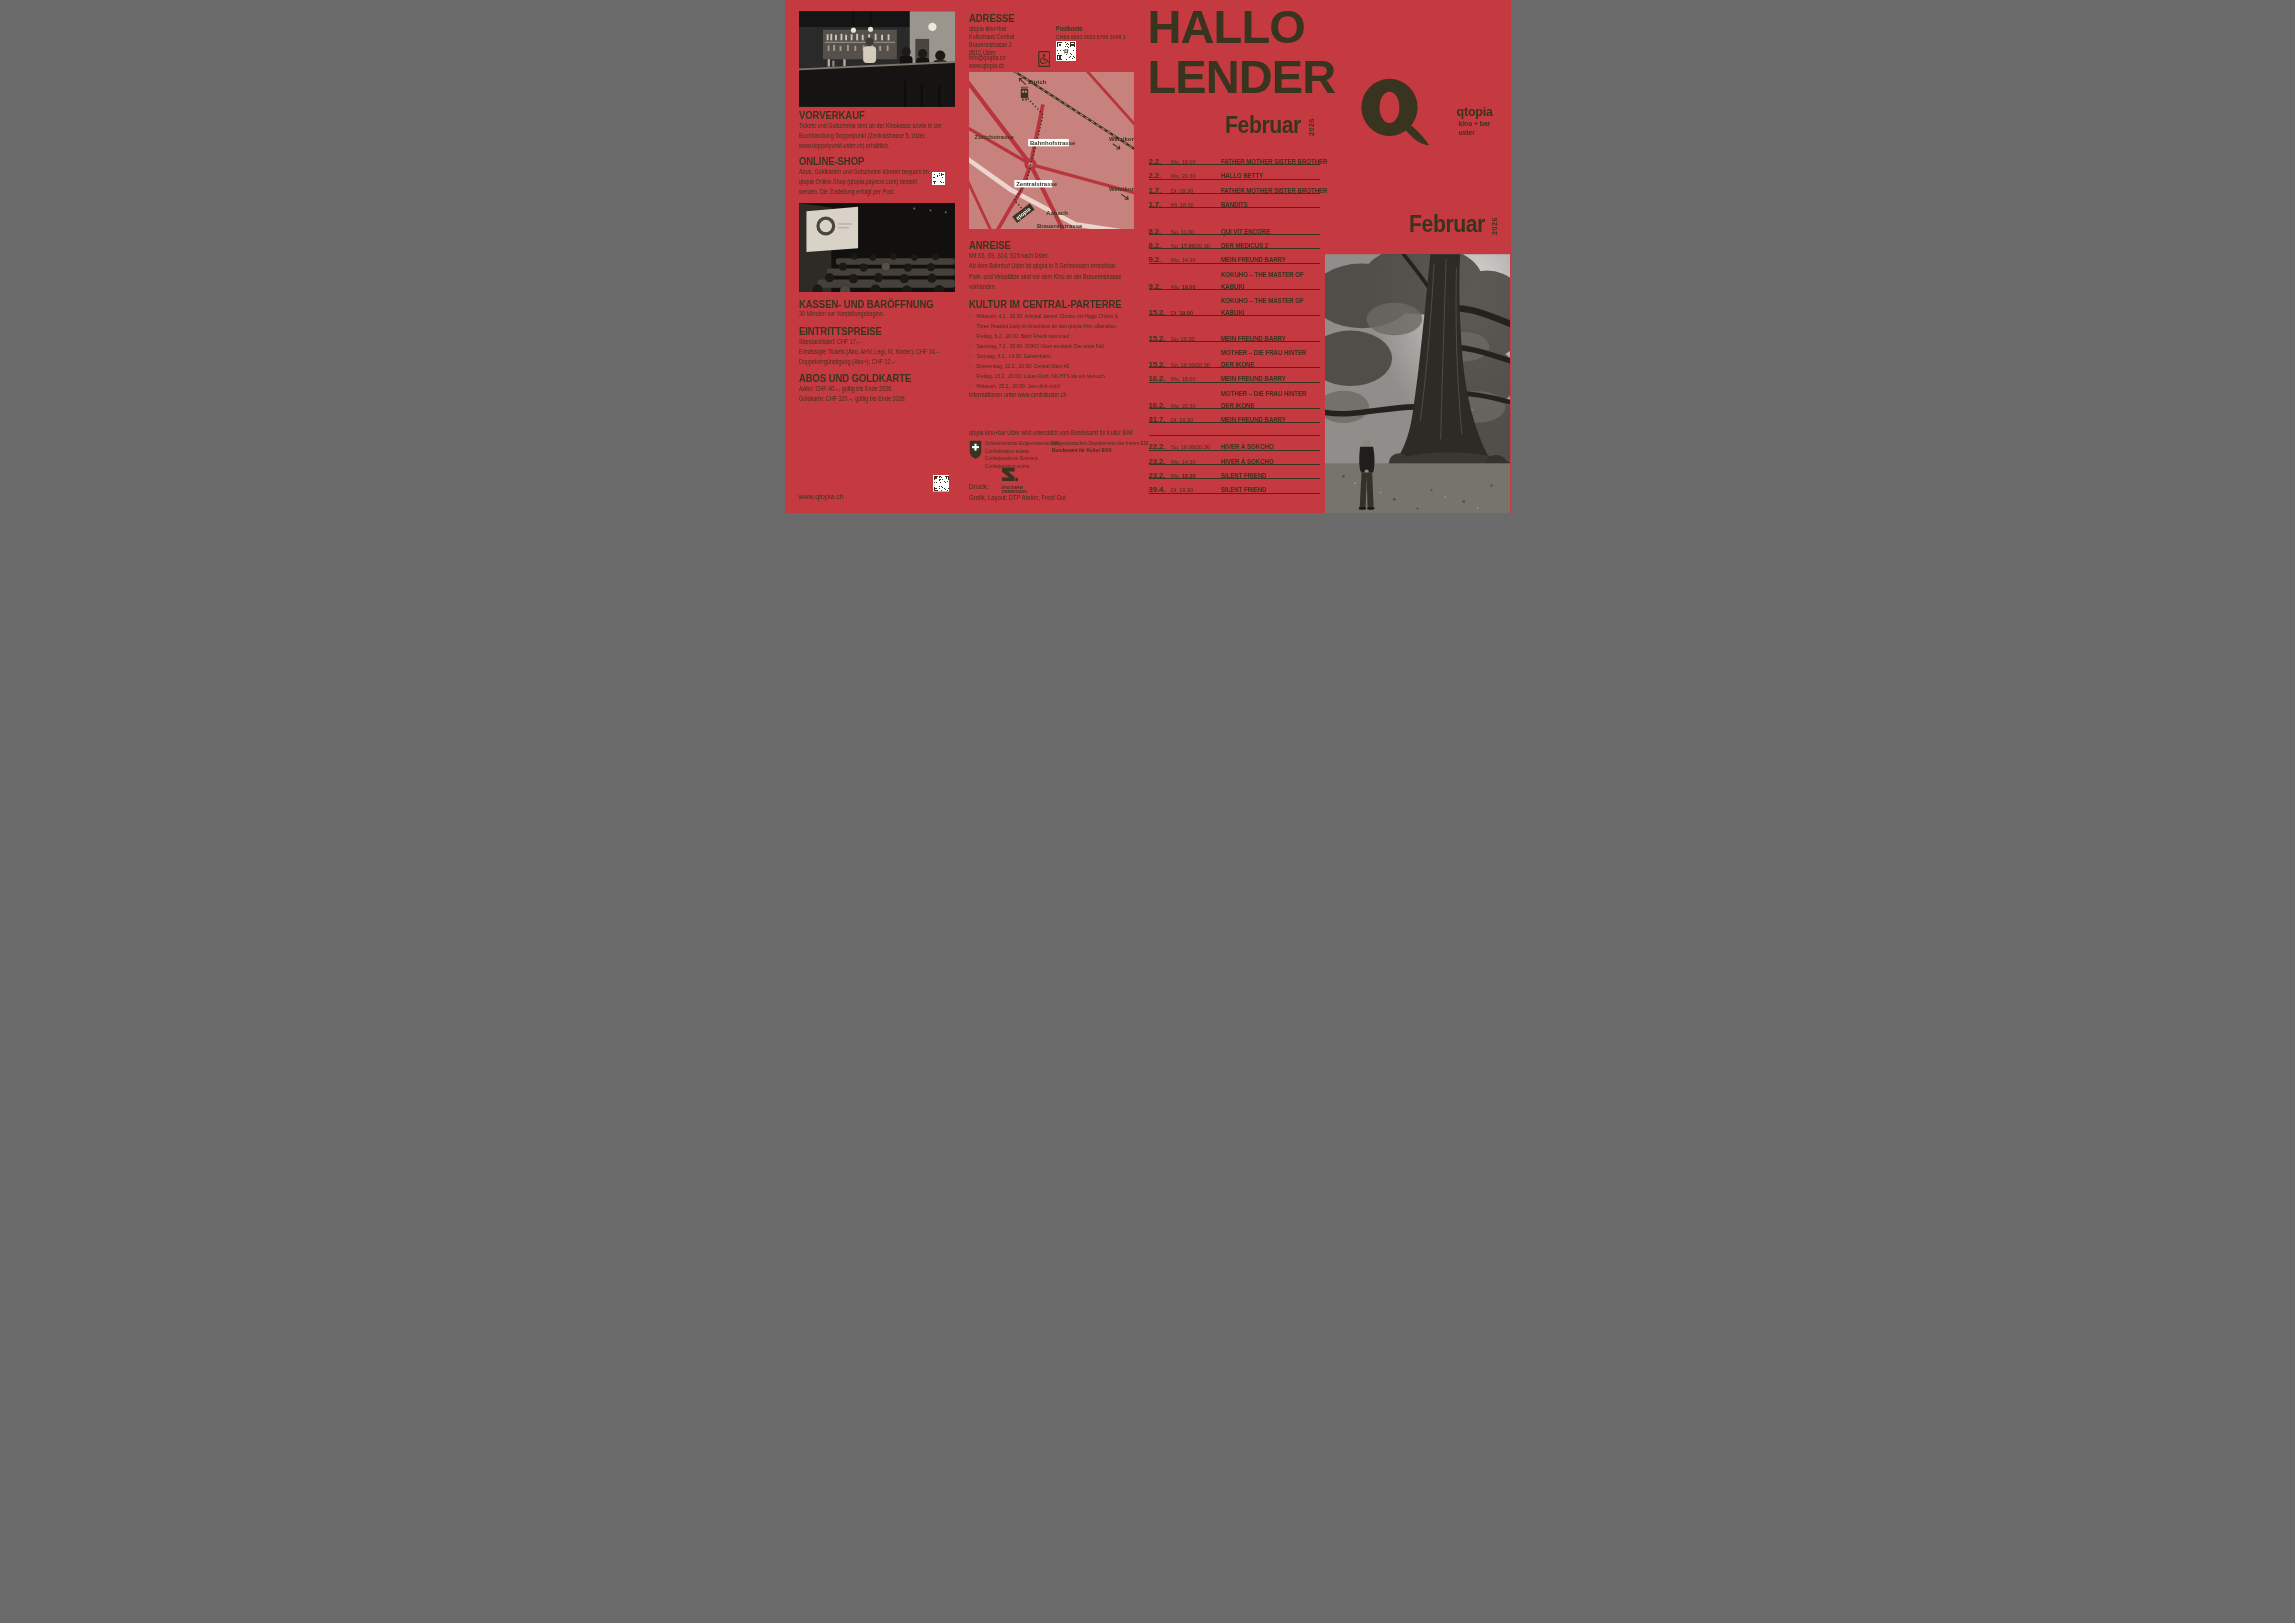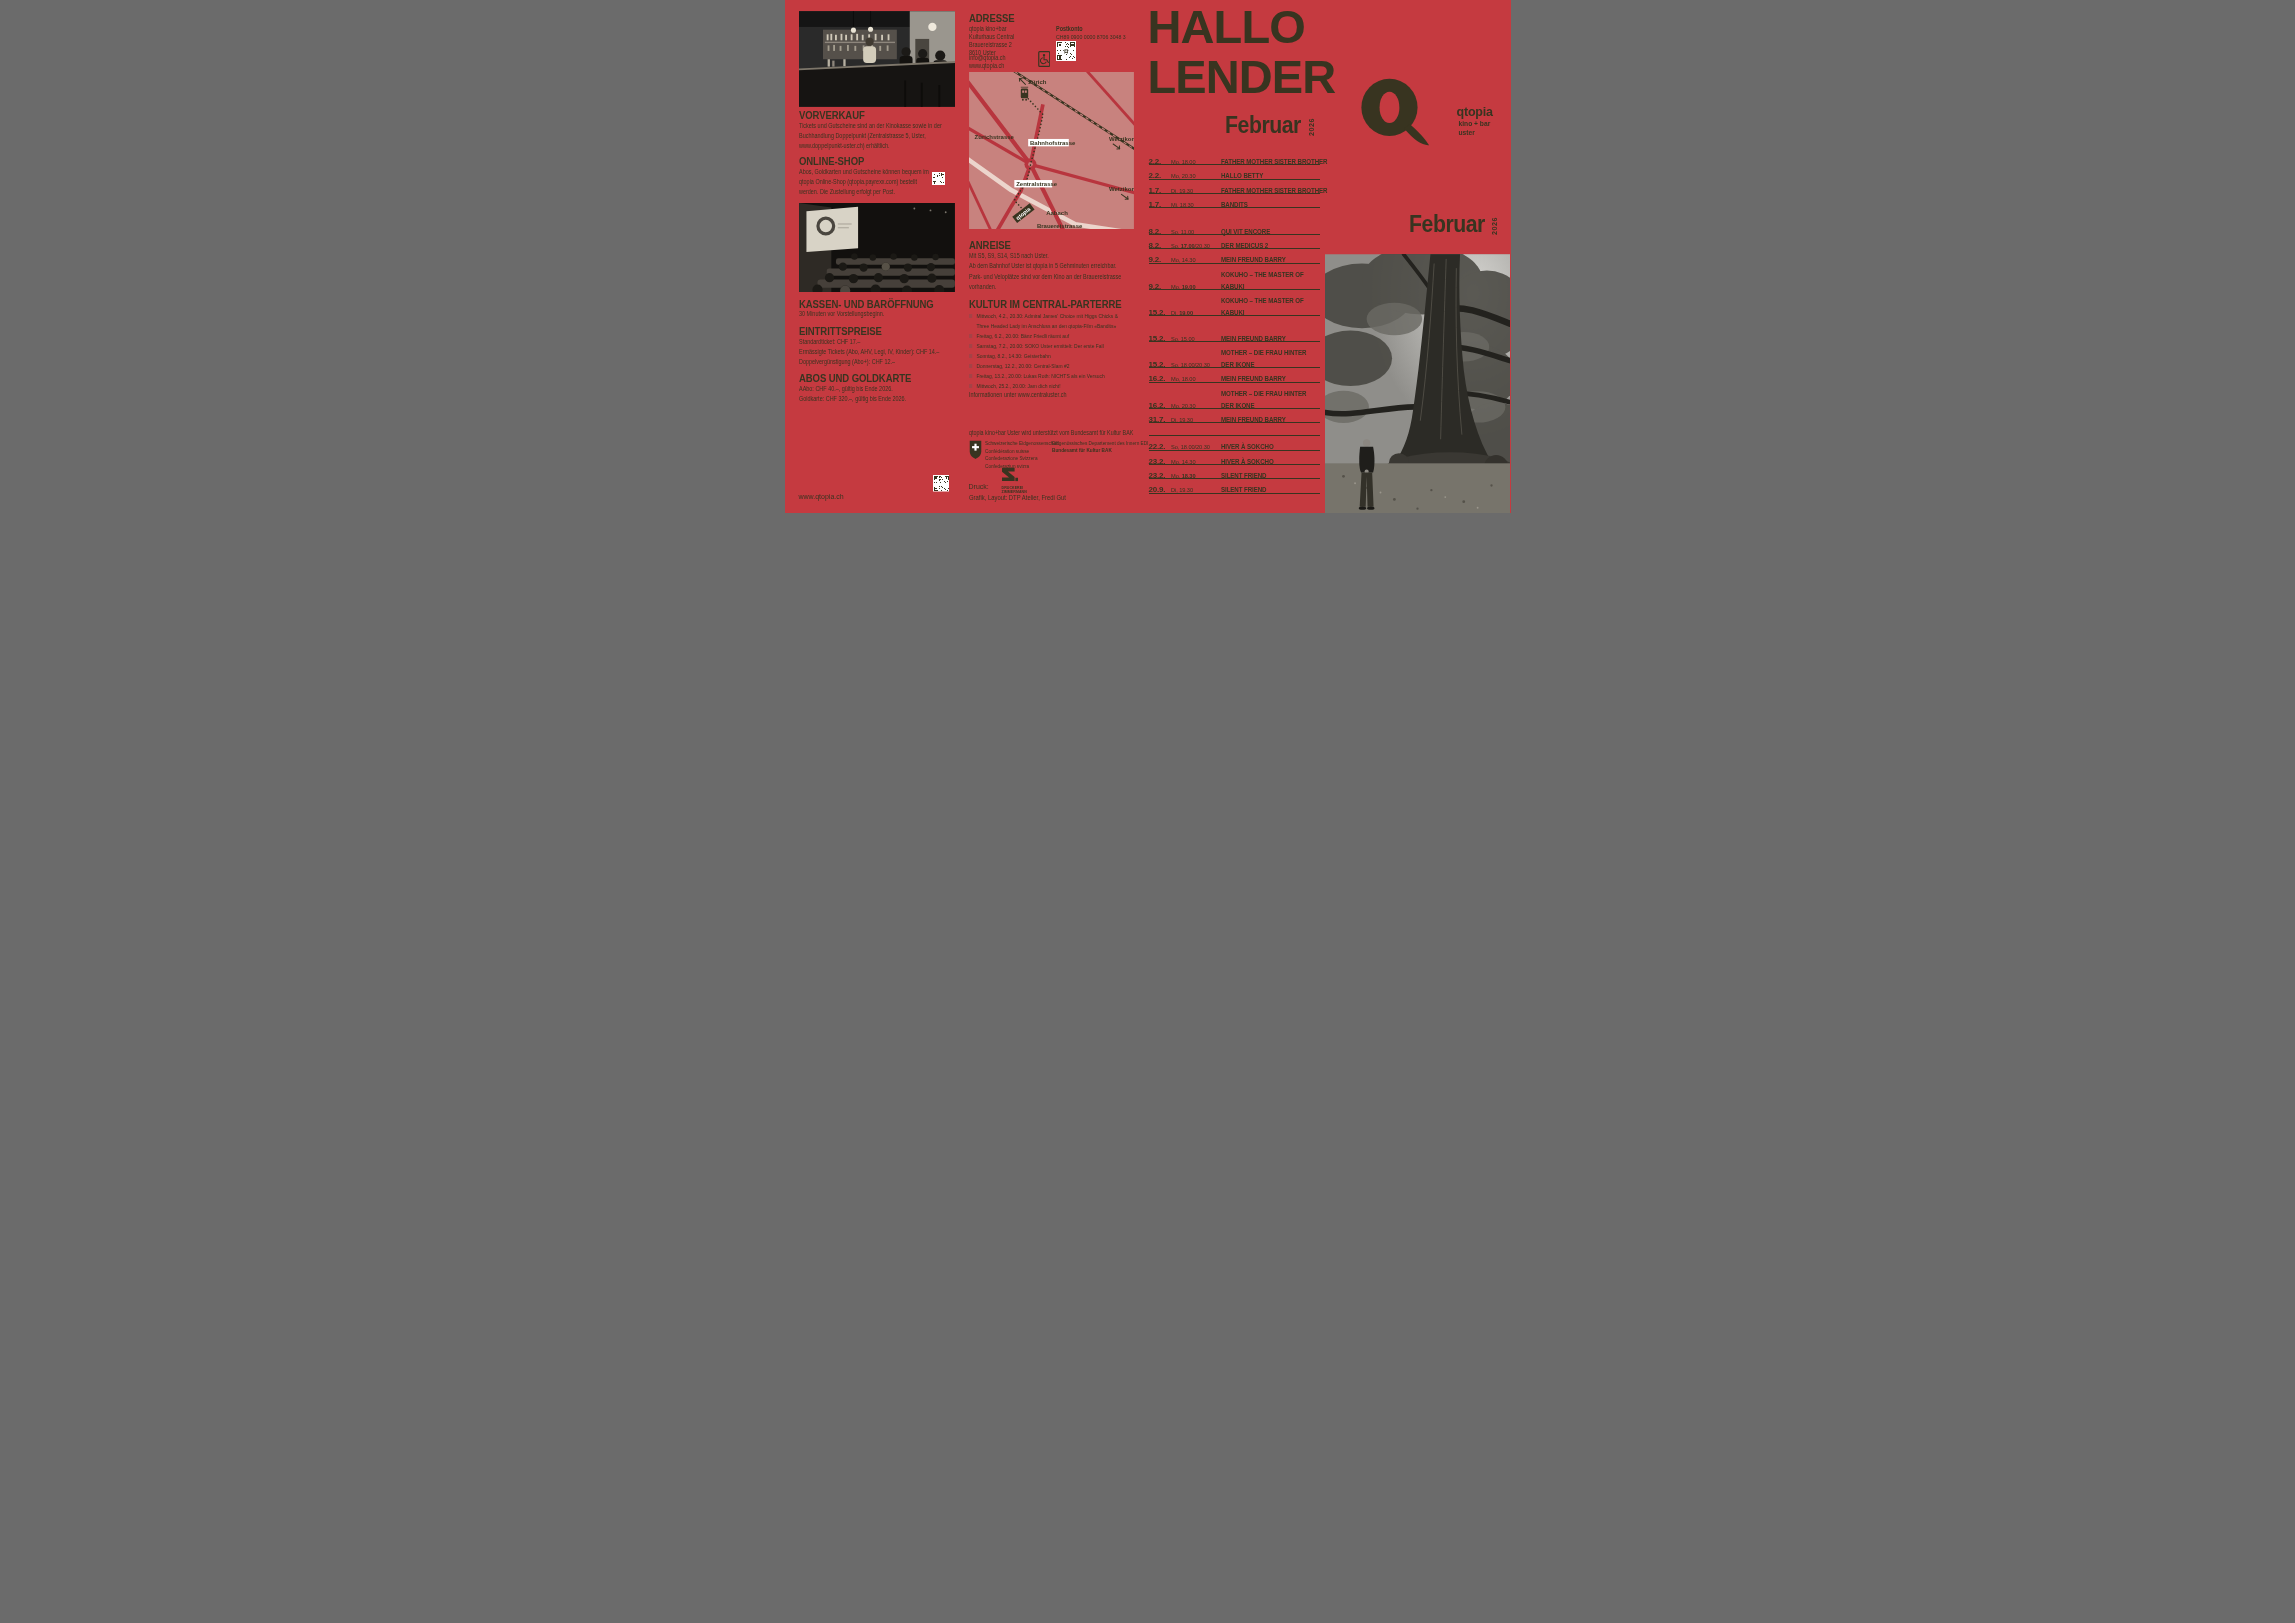--- a/index.html
+++ b/index.html
@@ -512,21 +512,21 @@
         <span class="sdate">23.2.</span>
         <span class="stime">Mo, 14.30</span>
         <span class="stitlew"><span class="stitle">HIVER À SOKCHO</span></span>
       </div>
       <div class="srow">
         <span class="sdate">23.2.</span>
         <span class="stime">Mo, <b>18.30</b></span>
         <span class="stitlew"><span class="stitle">SILENT FRIEND</span></span>
       </div>
       <div class="srow">
-        <span class="sdate">20.9.</span>
+        <span class="sdate">39.4.</span>
         <span class="stime">Di, 19.30</span>
         <span class="stitlew"><span class="stitle">SILENT FRIEND</span></span>
       </div>
     </div>
 
   <svg class="abs" style="left:575px;top:77px" width="70" height="70" viewBox="0 0 152 152">
     <ellipse cx="64" cy="66" rx="61" ry="62" fill="#383420"></ellipse>
     <ellipse cx="64" cy="66" rx="21.5" ry="34" fill="#c53a40"></ellipse>
     <path d="M96 112 Q128 150 150 148 Q136 126 108 102 Z" fill="#383420"></path>
   </svg>

